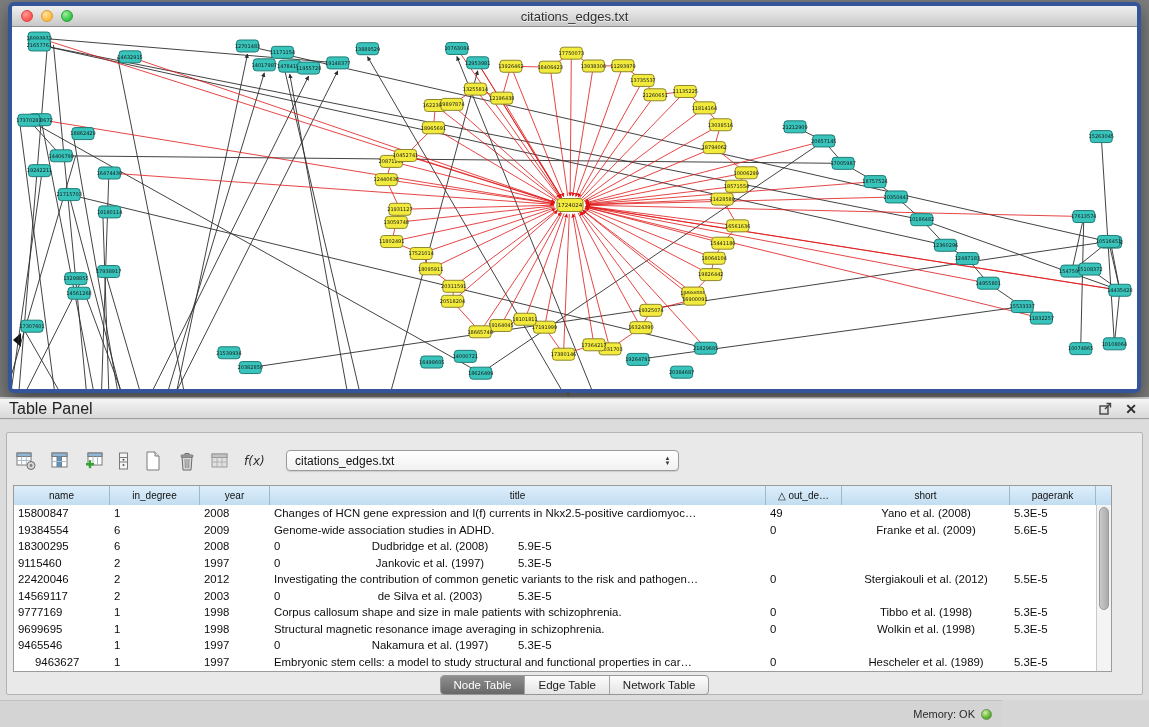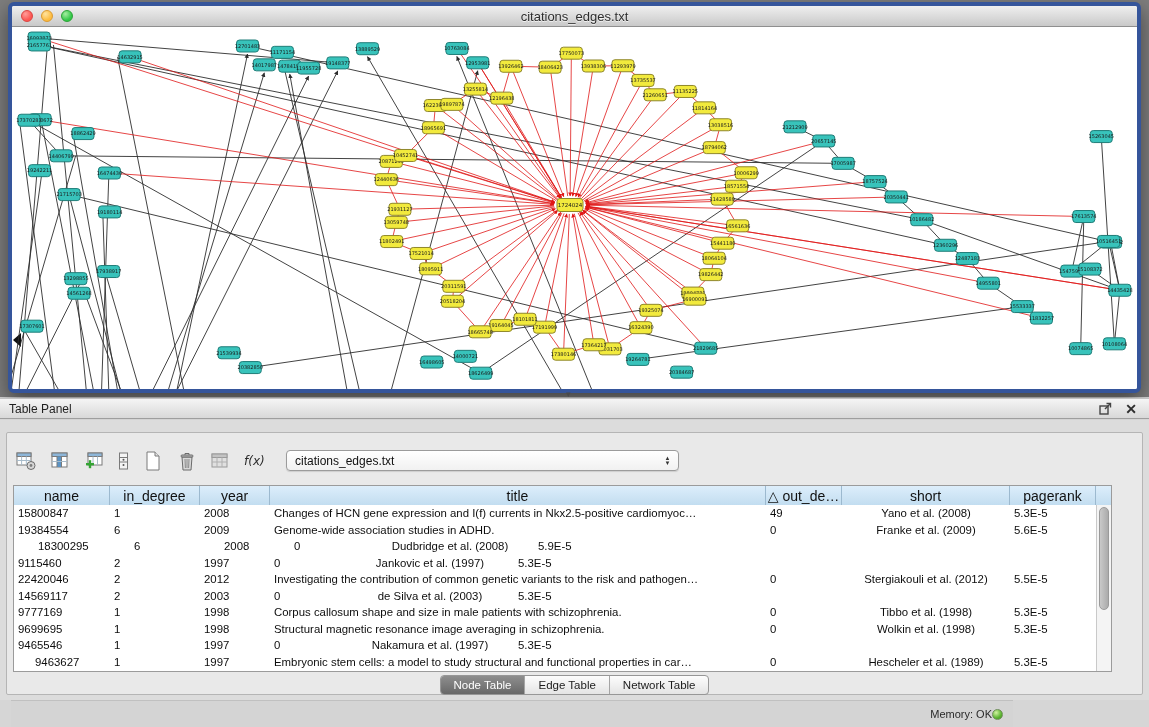--- a/index.html
+++ b/index.html
@@ -20,21 +20,21 @@
   .light.zoom{background:radial-gradient(circle at 35% 30%,#a4eda0,#33c748 65%);border:1px solid #2aa235;}
   .net-canvas{position:absolute;left:0;top:21px;width:1125px;height:362px;background:#fff;}
   svg text{font-family:"DejaVu Sans",sans-serif;}
 
   .divider-handle{position:absolute;left:566px;top:389px;font-size:9px;color:#4a4a4a;z-index:5;}
 
   
   .panel-bar{position:absolute;left:0;top:398px;width:1149px;height:21px;
     background:linear-gradient(#f5f5f5,#d8d8d8);border-top:1px solid #c2c2c2;border-bottom:1px solid #9e9e9e;
     display:flex;align-items:center;}
-  .panel-title{font-size:12px;color:#1f1f1f;padding-left:9px;}
+  .panel-title{font-size:16px;color:#1f1f1f;padding-left:9px;}
   .panel-bar-icons{margin-left:auto;display:flex;align-items:center;gap:13px;padding-right:12px;}
   .close-x{font-size:14px;font-weight:bold;color:#2e2e2e;line-height:14px;cursor:default;}
 
   .panel-body{position:absolute;left:0;top:420px;width:1149px;height:280px;background:#dcdcdc;}
   .panel-inner{position:absolute;left:6px;top:12px;width:1137px;height:263px;background:#e9e9e9;
     border:1px solid #b5b5b5;border-radius:2px;}
 
   
   .toolbar{position:absolute;left:14px;top:448px;height:26px;display:flex;align-items:center;gap:9px;}
   .tbi{width:25px;height:23px;display:flex;align-items:center;justify-content:center;}
@@ -42,38 +42,38 @@
     background:linear-gradient(#ffffff,#f1f1f1);border:1px solid #9b9b9b;border-radius:4px;
     display:flex;align-items:center;box-shadow:0 1px 1px rgba(0,0,0,.12);}
   .combo-text{flex:1;font-size:12px;color:#111;padding-left:8px;}
   .combo-arrows{width:16px;display:flex;flex-direction:column;align-items:center;line-height:5px;
     font-size:6px;color:#333;padding-right:5px;}
 
   
   .table-container{position:absolute;left:13px;top:485px;width:1099px;height:187px;background:#fff;
     border:1px solid #9b9b9b;overflow:hidden;}
   .thead{display:flex;height:19px;width:1097px;background:linear-gradient(#ddeefb,#c2ddf0);}
-  .th{display:flex;align-items:center;justify-content:center;font-size:14px;color:#111;
+  .th{display:flex;align-items:center;justify-content:center;font-size:10px;color:#111;
     border-right:1px solid #9cb9cf;height:19px;overflow:hidden;white-space:nowrap;}
   .tr{display:flex;height:16.5px;align-items:center;}
   .td{font-size:11.4px;color:#0d0d0d;padding:0 4px;white-space:nowrap;overflow:hidden;}
   .vscroll{position:absolute;top:19px;right:0;width:15px;bottom:0;background:#f4f4f4;border-left:1px solid #c9c9c9;}
   .vthumb{position:absolute;left:2px;right:2px;top:2px;height:62%;
     background:linear-gradient(90deg,#c9c9c9,#ababab);border:1px solid #9a9a9a;border-radius:6px;}
 
   
   .tabs{position:absolute;top:675px;left:50%;transform:translateX(-50%);display:flex;
     border:1px solid #979797;border-radius:4px;overflow:hidden;background:linear-gradient(#fdfdfd,#e4e4e4);}
   .tab{padding:3px 13px;font-size:11.5px;color:#1c1c1c;border-right:1px solid #a5a5a5;white-space:nowrap;}
   .tab:last-child{border-right:none;}
   .tab.active{background:linear-gradient(#8e8e8e,#686868);color:#fff;}
 
   
-  .statusbar{position:absolute;left:11px;top:700px;width:1002px;height:27px;background:#d4d4d4;
-    border-top:1px solid #c0c0c0;display:flex;align-items:center;justify-content:flex-end;padding-right:10px;}
+  .statusbar{position:absolute;left:0;top:700px;width:1002px;height:27px;background:#d4d4d4;
+    border-top:1px solid #c0c0c0;display:flex;align-items:center;justify-content:flex-end;gap:6px;padding-right:10px;}
   .mem-label{font-size:11px;color:#2a2a2a;}
   .mem-dot{width:11px;height:11px;border-radius:50%;border:1px solid #6f8f5a;
     background:radial-gradient(circle at 35% 30%,#d2f3a2,#5cb431 60%,#3f8f1d);}
 </style>
 </head>
 <body>
 
 <div class="desktop-top"></div>
 
 <div class="net-window">
@@ -768,21 +768,21 @@
       <div class="tr">
         <div class="td" style="width: 96px; text-align: left;">19384554</div>
         <div class="td" style="width: 90px; text-align: left;">6</div>
         <div class="td" style="width: 70px; text-align: left;">2009</div>
         <div class="td" style="width: 496px; text-align: left;">Genome-wide association studies in ADHD.</div>
         <div class="td" style="width: 76px; text-align: left;">0</div>
         <div class="td" style="width: 168px; text-align: center;">Franke et al. (2009)</div>
         <div class="td" style="width: 86px; text-align: left;">5.6E-5</div>
       </div>
       <div class="tr">
-        <div class="td" style="width: 96px; text-align: left; margin-left: 20px;">18300295</div>
+        <div class="td" style="width: 96px; text-align: left;">18300295</div>
         <div class="td" style="width: 90px; text-align: left;">6</div>
         <div class="td" style="width: 70px; text-align: left;">2008</div>
         <div class="td" style="width: 76px; text-align: left;">0</div>
         <div class="td" style="width: 168px; text-align: center;">Dudbridge et al. (2008)</div>
         <div class="td" style="width: 86px; text-align: left;">5.9E-5</div>
       </div>
       <div class="tr">
         <div class="td" style="width: 96px; text-align: left;">9115460</div>
         <div class="td" style="width: 90px; text-align: left;">2</div>
         <div class="td" style="width: 70px; text-align: left;">1997</div>

